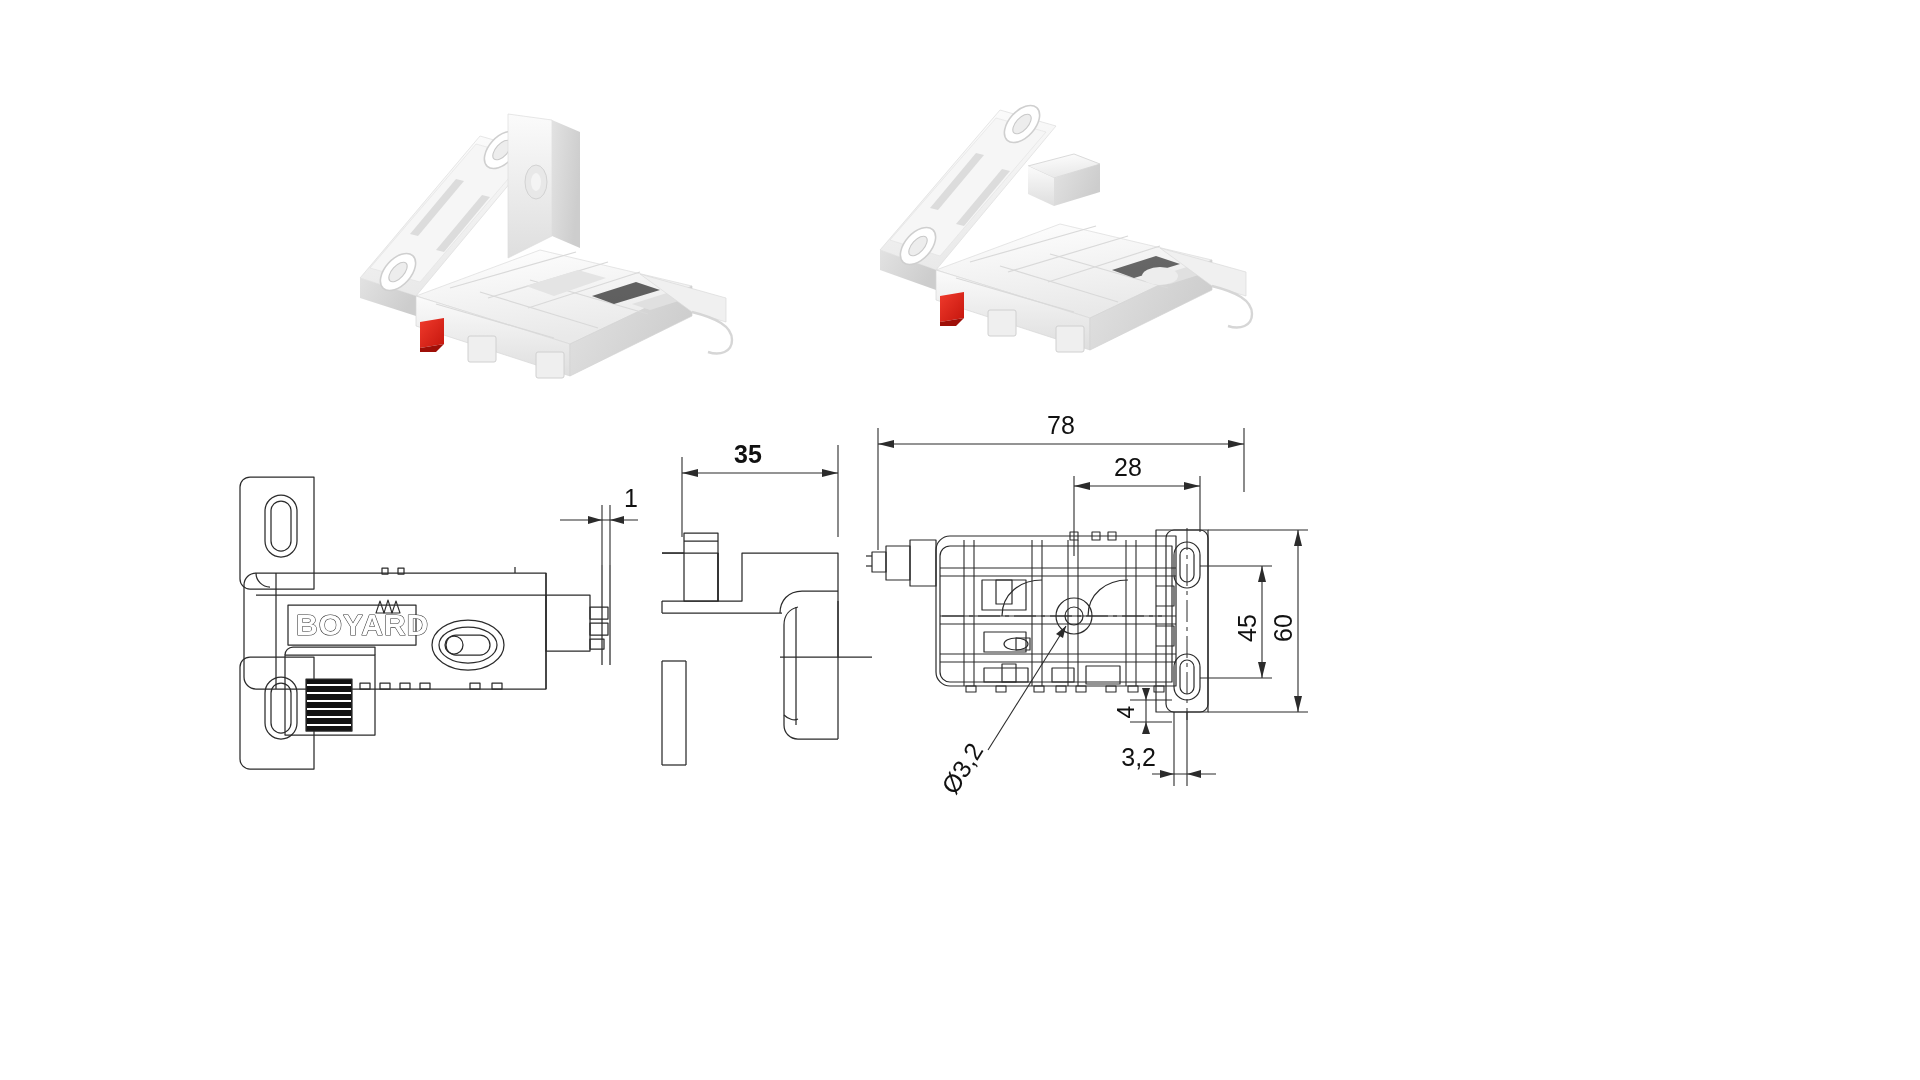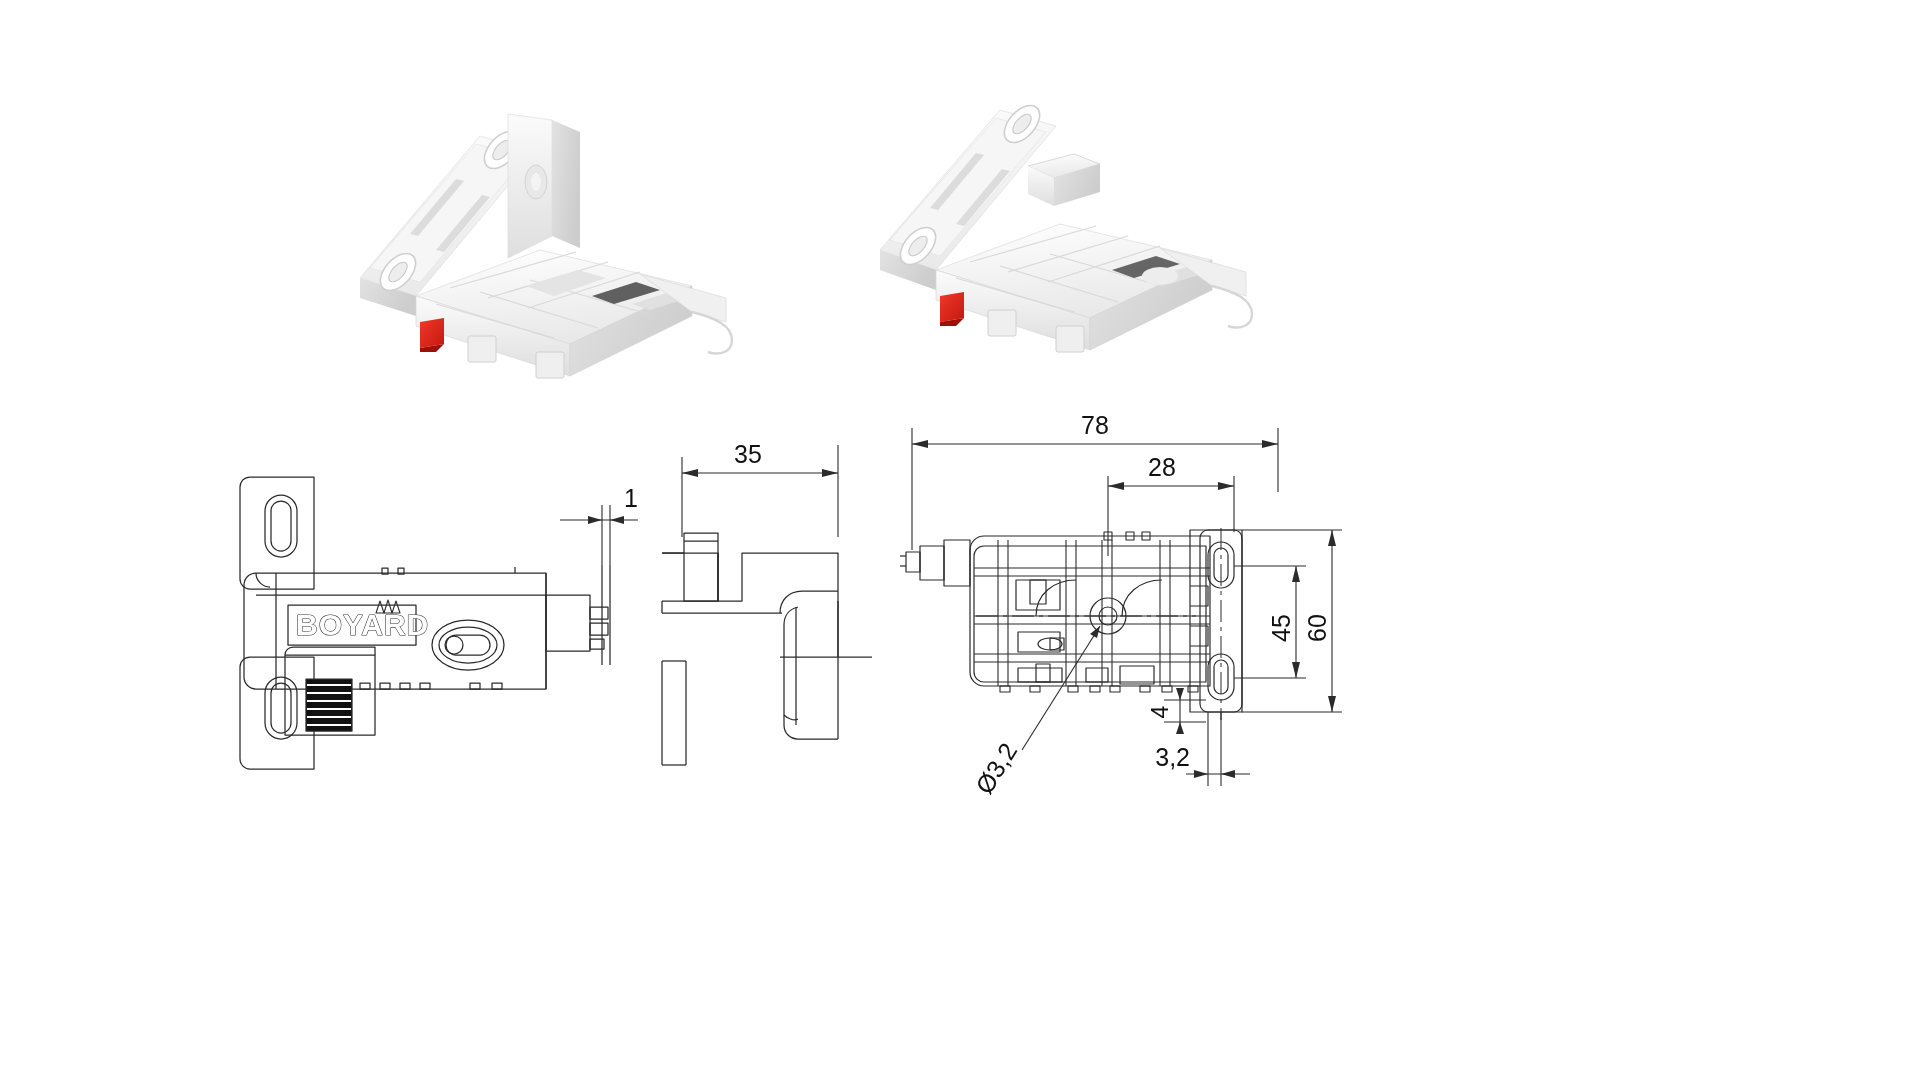--- a/index.html
+++ b/index.html
@@ -240,21 +240,21 @@
           <line x1="372" y1="50" x2="372" y2="110"></line>
           <line x1="380" y1="50" x2="380" y2="110"></line>
         </g>
         <polygon points="372,65 358,61 358,69" fill="#2b2b2b"></polygon>
         <polygon points="380,65 394,61 394,69" fill="#2b2b2b"></polygon>
         <text class="dimtxt" x="394" y="52">1</text>
       </g>
     </svg>
   </div>
 
-  <div class="view" style="left:660px;top:435px;">
+  <div class="view" style="left:660px;top:435px;font-weight:bold;">
     <svg width="220" height="340" viewBox="0 0 220 340">
 
       <g>
         <g stroke="#2b2b2b" stroke-width="1.1" fill="none">
           <line x1="22" y1="22" x2="22" y2="102"></line>
           <line x1="178" y1="10" x2="178" y2="102"></line>
           <line x1="22" y1="38" x2="178" y2="38"></line>
         </g>
         <polygon points="22,38 38,34 38,42" fill="#2b2b2b"></polygon>
         <polygon points="178,38 162,34 162,42" fill="#2b2b2b"></polygon>
@@ -280,21 +280,21 @@
         <line x1="178" y1="222" x2="212" y2="222"></line>
         <line x1="2" y1="226" x2="2" y2="330"></line>
         <line x1="26" y1="226" x2="26" y2="330"></line>
         <path d="M2,330 h24"></path>
         <line x1="2" y1="226" x2="26" y2="226"></line>
         <path d="M124,280 c4,4 10,6 14,4"></path>
       </g>
     </svg>
   </div>
 
-  <div class="view" style="left:890px;top:420px;">
+  <div class="view" style="left:856px;top:420px;">
     <svg width="490" height="400" viewBox="0 0 490 400">
 
       <g>
         <g stroke="#2b2b2b" stroke-width="1.1" fill="none">
           <line x1="22" y1="8" x2="22" y2="130"></line>
           <line x1="388" y1="8" x2="388" y2="72"></line>
           <line x1="22" y1="24" x2="388" y2="24"></line>
         </g>
         <polygon points="22,24 38,20 38,28" fill="#2b2b2b"></polygon>
         <polygon points="388,24 372,20 372,28" fill="#2b2b2b"></polygon>

